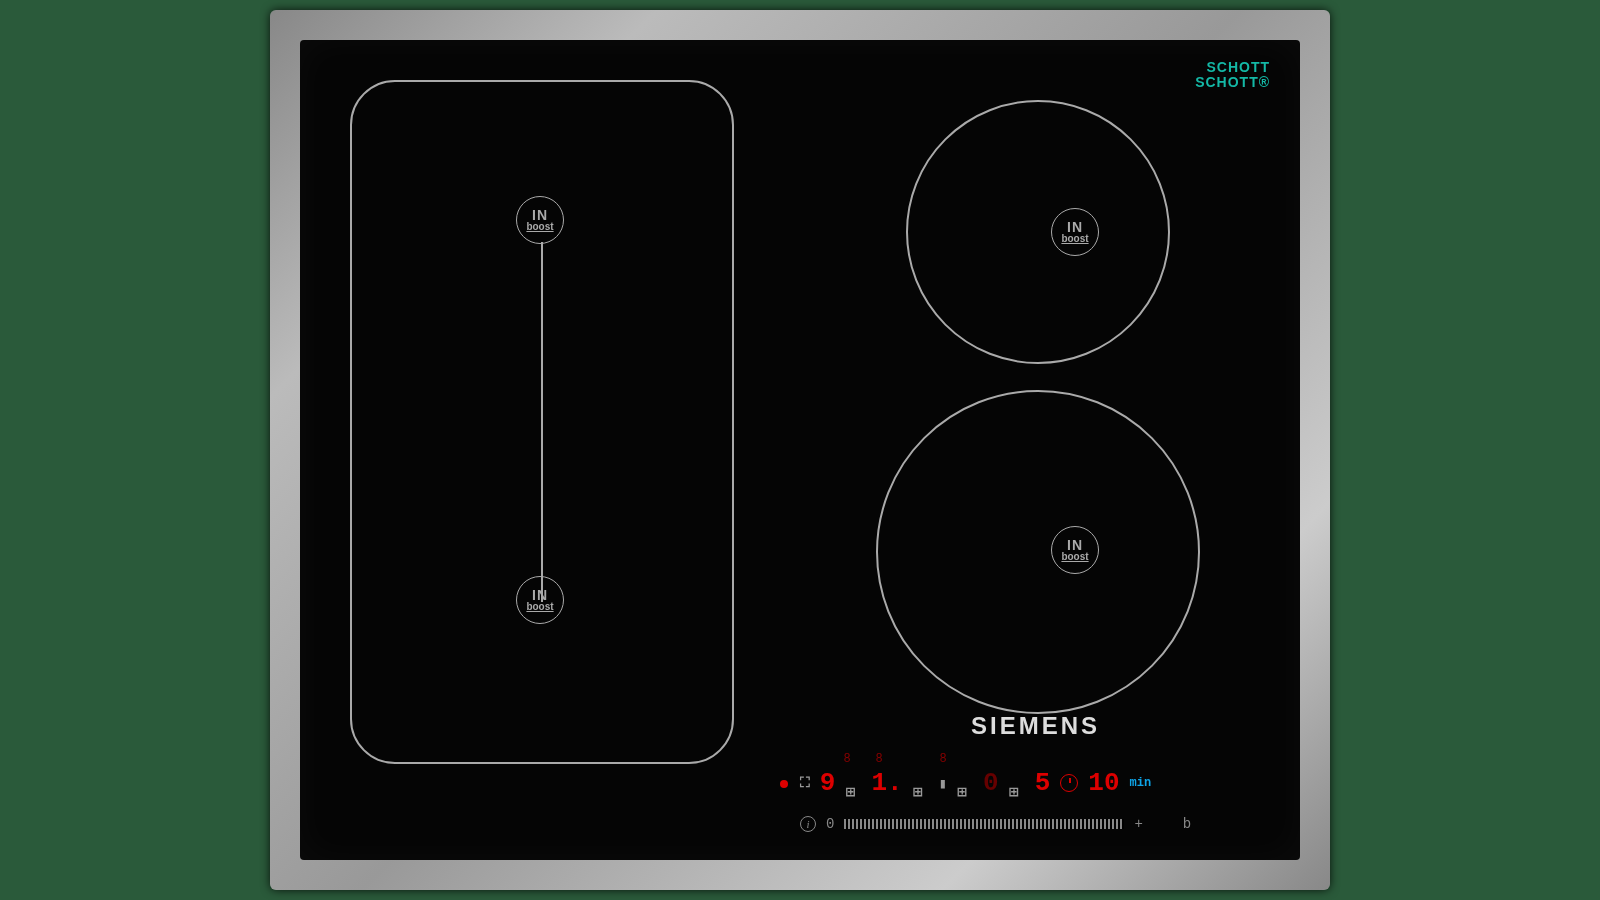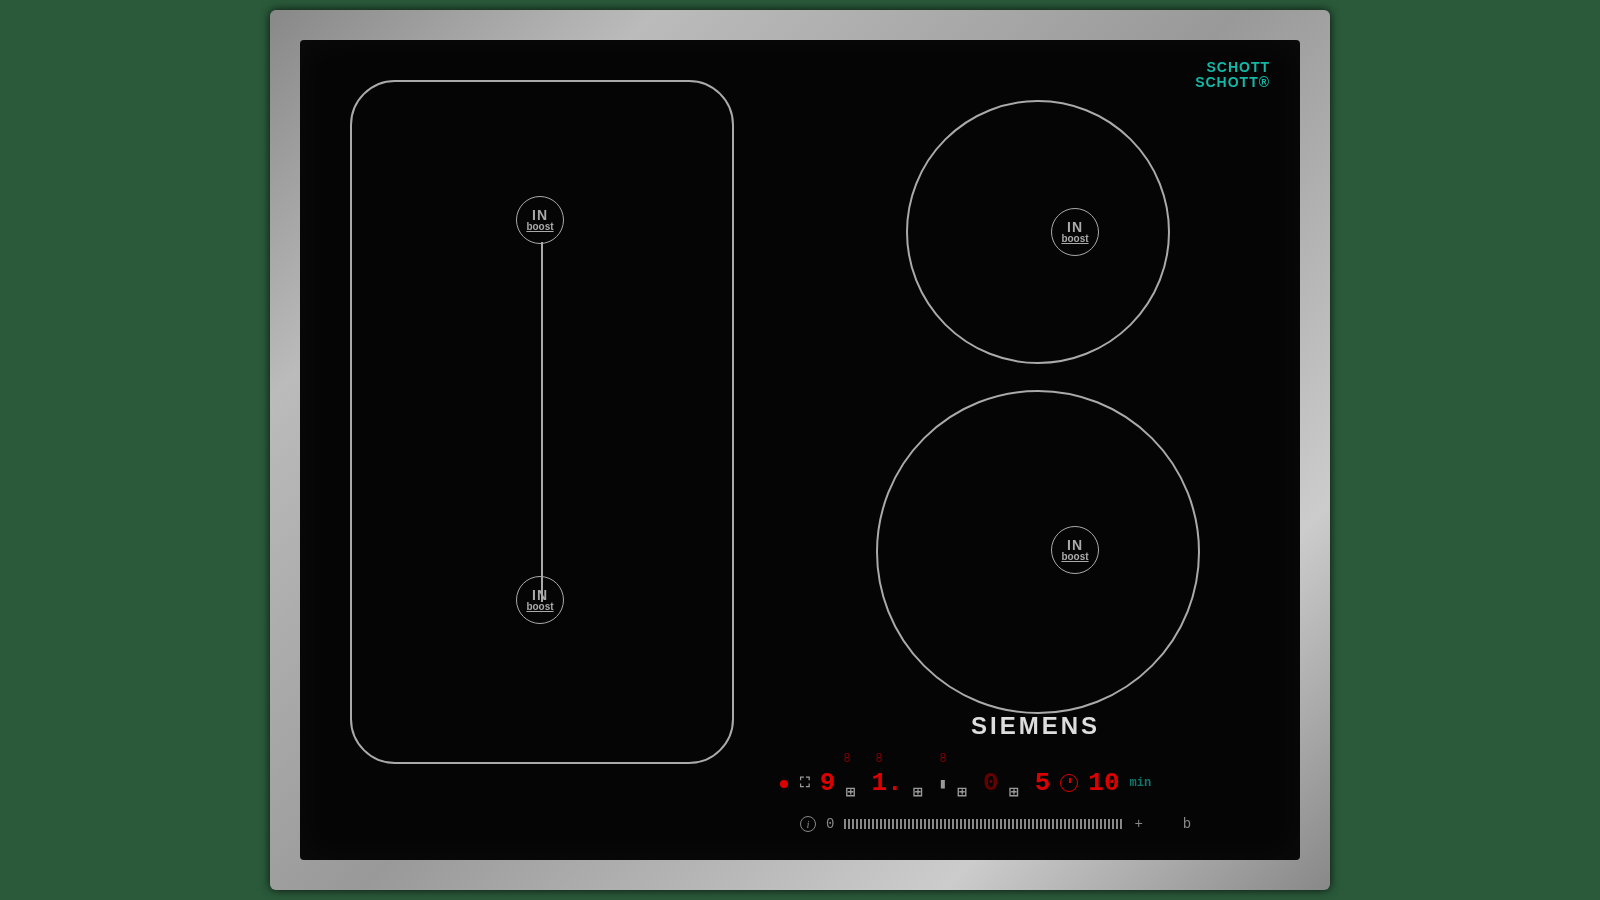--- a/index.html
+++ b/index.html
@@ -25,21 +25,21 @@
   .ib4{right:225px;top:510px;left:auto;transform:translate(50%,-50%)}
 
   .brand{position:absolute;right:200px;bottom:120px;color:#ddd;font-size:24px;letter-spacing:3px;font-weight:bold}
 
   .panel{position:absolute;left:480px;right:60px;bottom:28px;height:80px;color:#b00;font-family:'Courier New',monospace}
   .panel .row1{position:absolute;top:0;left:60px;right:0;display:flex;gap:18px;font-size:12px;color:#800}
   .panel .row1 span{width:14px;text-align:center}
   .panel .row2{position:absolute;top:16px;left:20px;right:0;display:flex;align-items:center;gap:10px;font-size:26px;color:#d00;font-weight:bold}
   .panel .row2 .icon{font-size:14px;color:#999}
   .panel .row2 .dim{color:#600}
-  .panel .row2 .min{font-size:12px;color:#0f766e}
+  .panel .row2 .min{font-size:12px;color:#0ea5e9}
   .panel .dot{position:absolute;left:0;top:28px;width:8px;height:8px;background:#d00;border-radius:50%}
   .panel .row3{position:absolute;bottom:0;left:20px;right:0;display:flex;align-items:center;gap:10px;color:#888;font-size:14px}
   .panel .slider{width:280px;height:10px;background:repeating-linear-gradient(90deg,#888 0,#888 2px,#000 2px,#000 4px);}
   .panel .info{width:14px;height:14px;border:1.5px solid #888;border-radius:50%;font-family:serif;font-style:italic;font-size:11px;line-height:14px;text-align:center;color:#888}
   .zoneicon{display:inline-block;width:16px;height:16px;position:relative}
   .zoneicon::before{content:"⊞";color:#999;font-size:16px}
   .clock{width:16px;height:16px;border:1.5px solid #d00;border-radius:50%;position:relative;display:inline-block}
   .clock::after{content:"";position:absolute;left:50%;top:20%;width:1.5px;height:5px;background:#d00}
 </style>
 </head>

